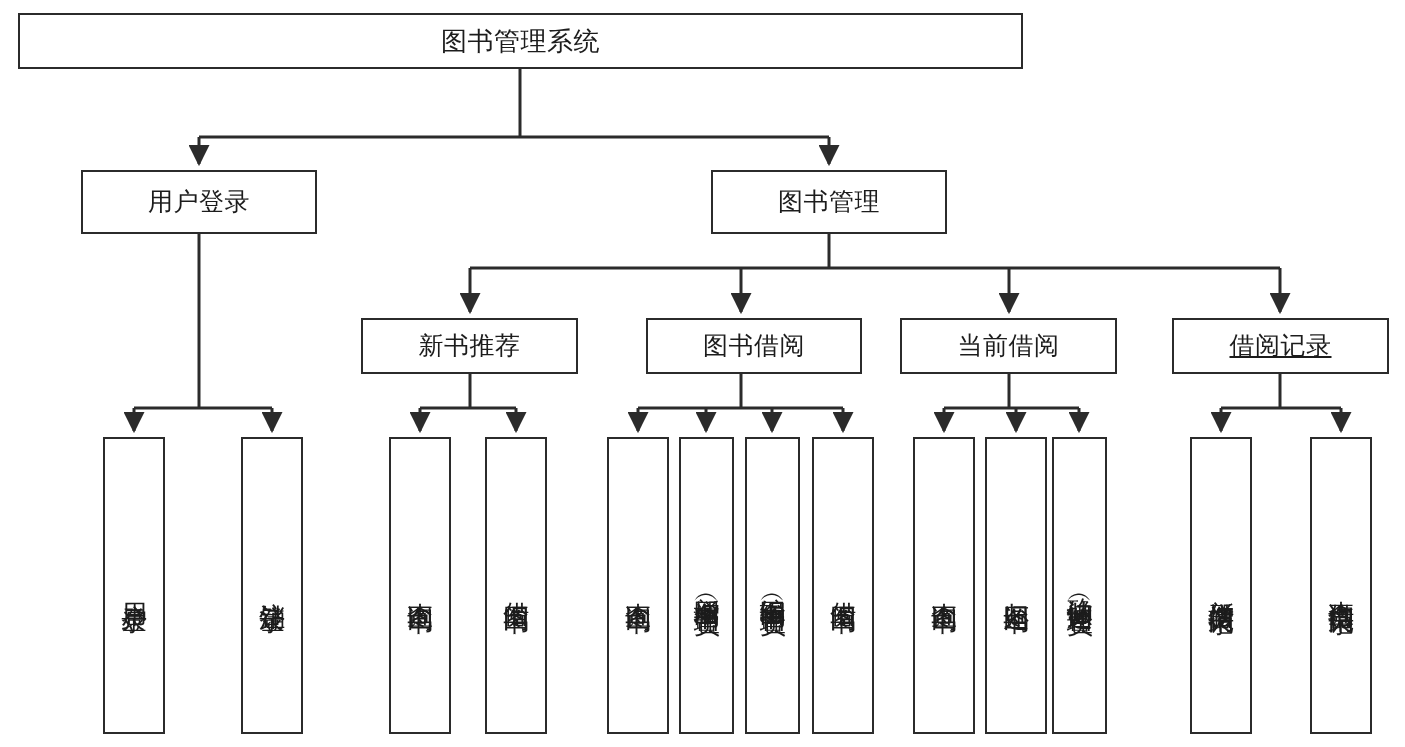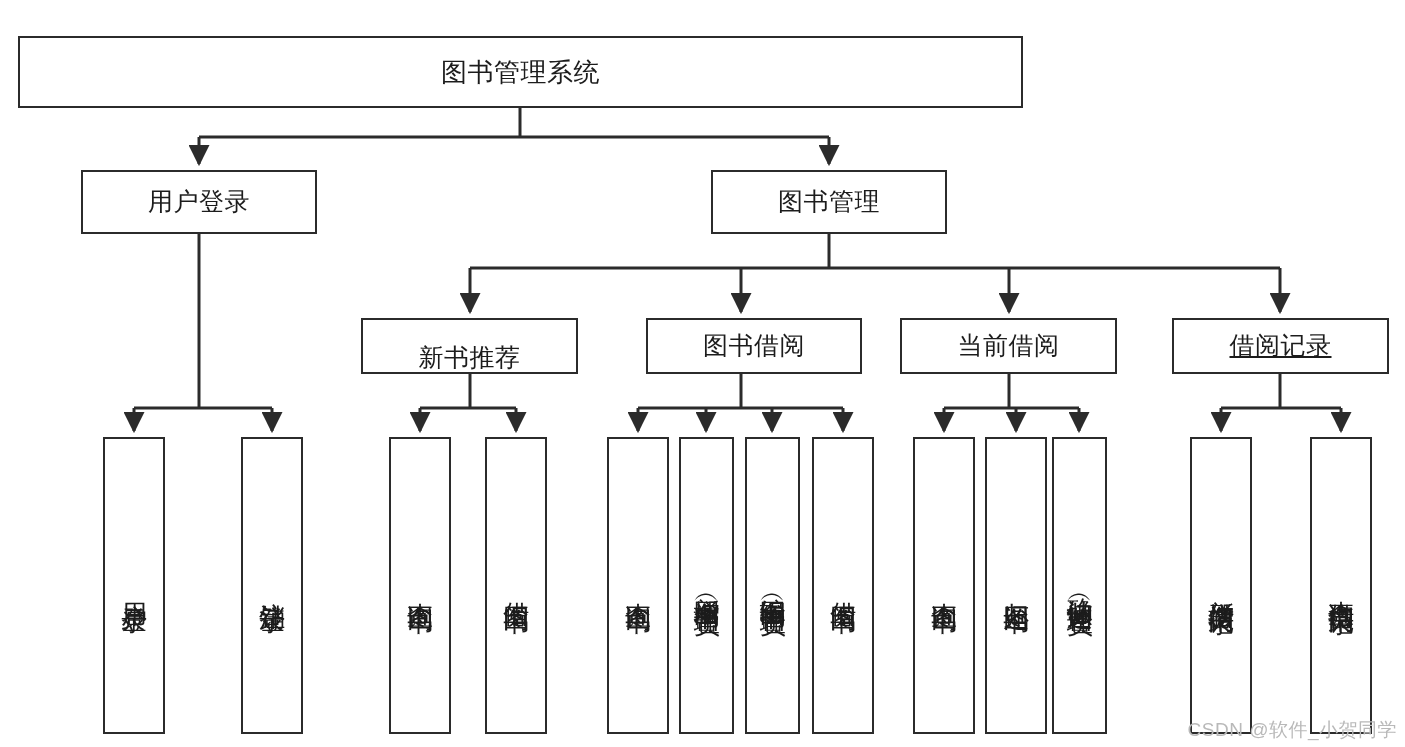--- a/index.html
+++ b/index.html
@@ -122,32 +122,32 @@
       <path d="M 1016 408 L 1016 431" marker-end="url(#arrow)"></path>
       <path d="M 1079 408 L 1079 431" marker-end="url(#arrow)"></path>
 
       <path d="M 1280 374 L 1280 408"></path>
       <path d="M 1221 408 L 1341 408"></path>
       <path d="M 1221 408 L 1221 431" marker-end="url(#arrow)"></path>
       <path d="M 1341 408 L 1341 431" marker-end="url(#arrow)"></path>
     </g>
   </svg>
 
-  <div class="node h root" style="left: 18px; top: 13px; width: 1005px; height: 72px; margin-top: 23px;">
+  <div class="node h root" style="left: 18px; top: 13px; width: 1005px; height: 56px;">
     <span class="lbl">图书管理系统</span>
   </div>
 
   <div class="node h" style="left: 81px; top: 170px; width: 236px; height: 64px;">
     <span class="lbl">用户登录</span>
   </div>
   <div class="node h" style="left: 711px; top: 170px; width: 236px; height: 64px;">
     <span class="lbl">图书管理</span>
   </div>
 
-  <div class="node h" style="left: 361px; top: 318px; width: 217px; height: 56px; align-items: flex-end;">
+  <div class="node h" style="left: 361px; top: 318px; width: 217px; height: 56px;">
     <span class="lbl">新书推荐</span>
   </div>
   <div class="node h" style="left: 646px; top: 318px; width: 216px; height: 56px;">
     <span class="lbl">图书借阅</span>
   </div>
   <div class="node h" style="left: 900px; top: 318px; width: 217px; height: 56px; align-items: center;">
     <span class="lbl">当前借阅</span>
   </div>
   <div class="node h" style="left: 1172px; top: 318px; width: 217px; height: 56px; text-decoration: underline;">
     <span class="lbl">借阅记录</span>
@@ -186,15 +186,14 @@
   <div class="node v" style="left: 1052px; top: 437px; width: 55px; height: 297px;">
     <span class="lbl">确认归还（管理员）</span>
   </div>
   <div class="node v" style="left: 1190px; top: 437px; width: 62px; height: 297px;">
     <span class="lbl">新增借阅记录</span>
   </div>
   <div class="node v" style="left: 1310px; top: 437px; width: 62px; height: 297px;">
     <span class="lbl">查询借阅记录</span>
   </div>
 
-  <div id="watermark">CSDN @软件_小贺同学</div>
 
 </div>
 
 </body></html>

